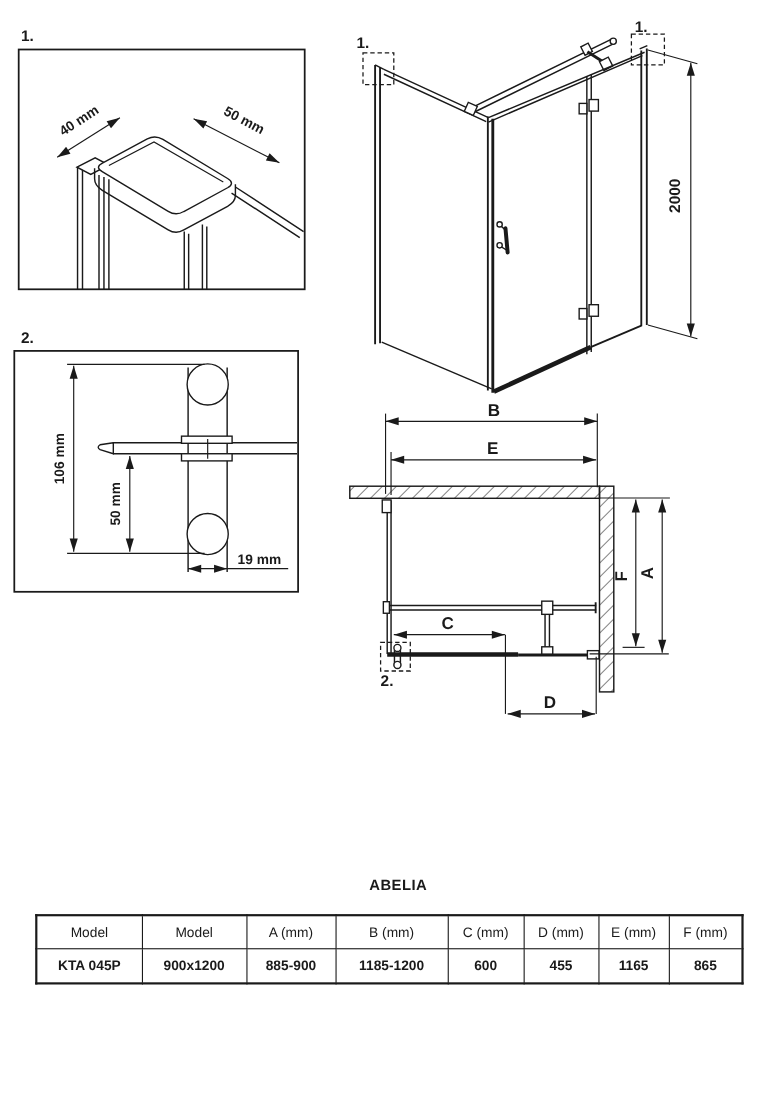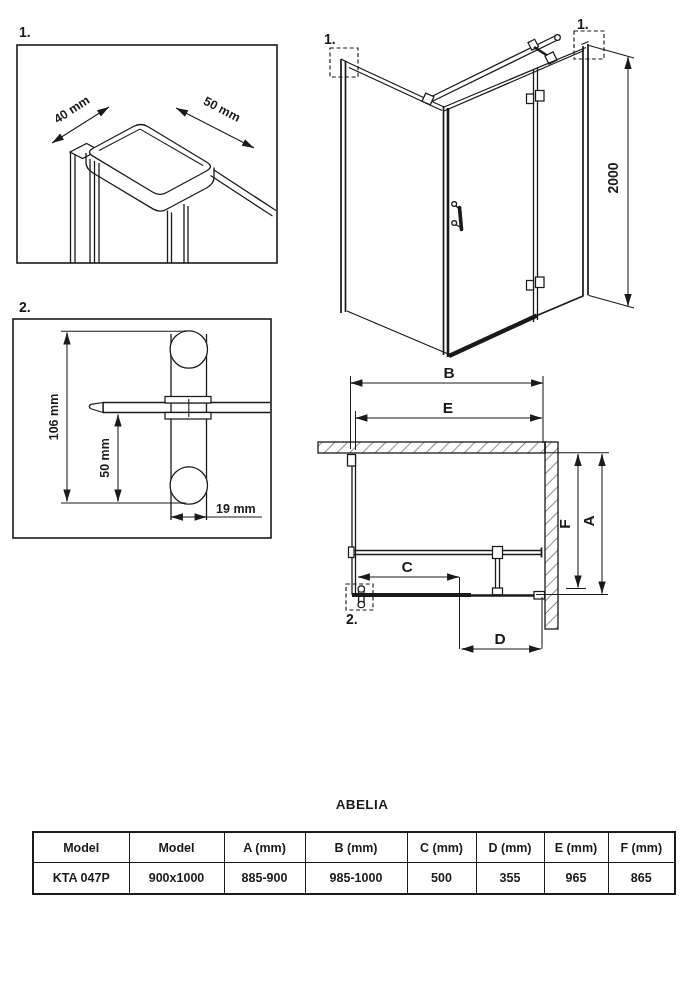--- a/index.html
+++ b/index.html
@@ -17,21 +17,21 @@
   .lbl{font:700 14px "Liberation Sans",sans-serif;}
   .dimtxt{font:700 12.5px "Liberation Sans",sans-serif;}
   .biglbl{font:700 15.5px "Liberation Sans",sans-serif;}
   #abelia-title{position:absolute;left:287px;top:797px;width:150px;text-align:center;
         font:700 13.5px "Liberation Sans",sans-serif;letter-spacing:.4px;}
   #spec-table{position:absolute;left:32px;top:831px;width:642px;border-collapse:collapse;
         table-layout:fixed;font:700 12.5px "Liberation Sans",sans-serif;}
   #spec-table th,#spec-table td{border:1.6px solid #1a1a1a;text-align:center;vertical-align:middle;
         padding:0;overflow:hidden;white-space:nowrap;}
   #spec-table{border:2.2px solid #1a1a1a;}
-  #spec-table th{height:29px;font-weight:700;margin-top:34px;}
+  #spec-table th{height:29px;font-weight:400;margin-top:34px;}
   #spec-table td{height:30px;}
 </style>
 </head>
 <body>
 
 <div id="page">
 
 <svg width="691" height="792" viewBox="0 0 691 792">
   <defs>
     <marker id="arr" viewBox="0 0 12 8" markerWidth="13" markerHeight="9" refX="11.4" refY="4" orient="auto-start-reverse" markerUnits="userSpaceOnUse">
@@ -254,25 +254,25 @@
       <th>A (mm)</th>
       <th>B (mm)</th>
       <th>C (mm)</th>
       <th>D (mm)</th>
       <th>E (mm)</th>
       <th>F (mm)</th>
     </tr>
   </thead>
   <tbody>
     <tr>
-      <td>KTA 047P</td>
-      <td>900x1000</td>
+      <td>KTA 045P</td>
+      <td>900x1200</td>
       <td>885-900</td>
-      <td>985-1000</td>
-      <td>500</td>
-      <td>355</td>
-      <td>965</td>
+      <td>1185-1200</td>
+      <td>600</td>
+      <td>455</td>
+      <td>1165</td>
       <td>865</td>
     </tr>
   </tbody>
 </table>
 
 </div>
 
 </body></html>

